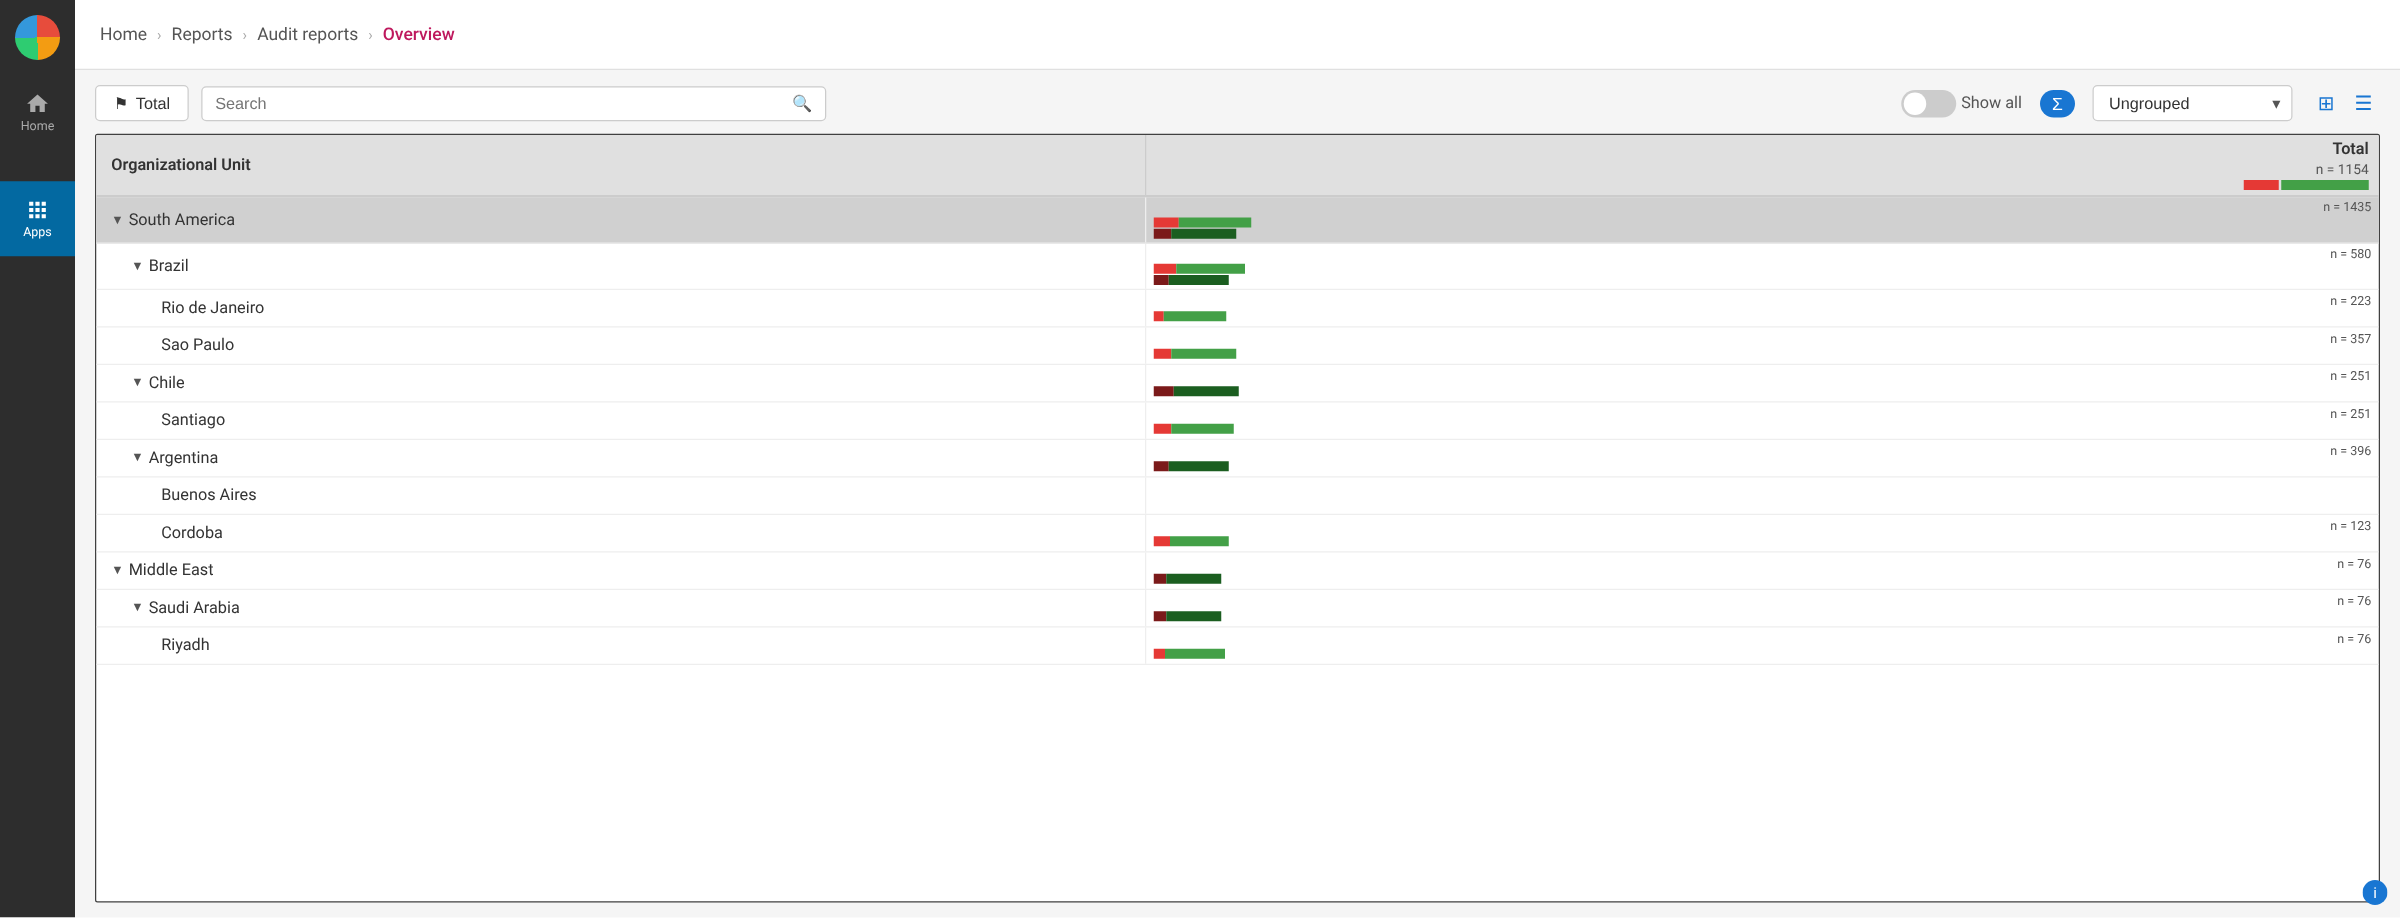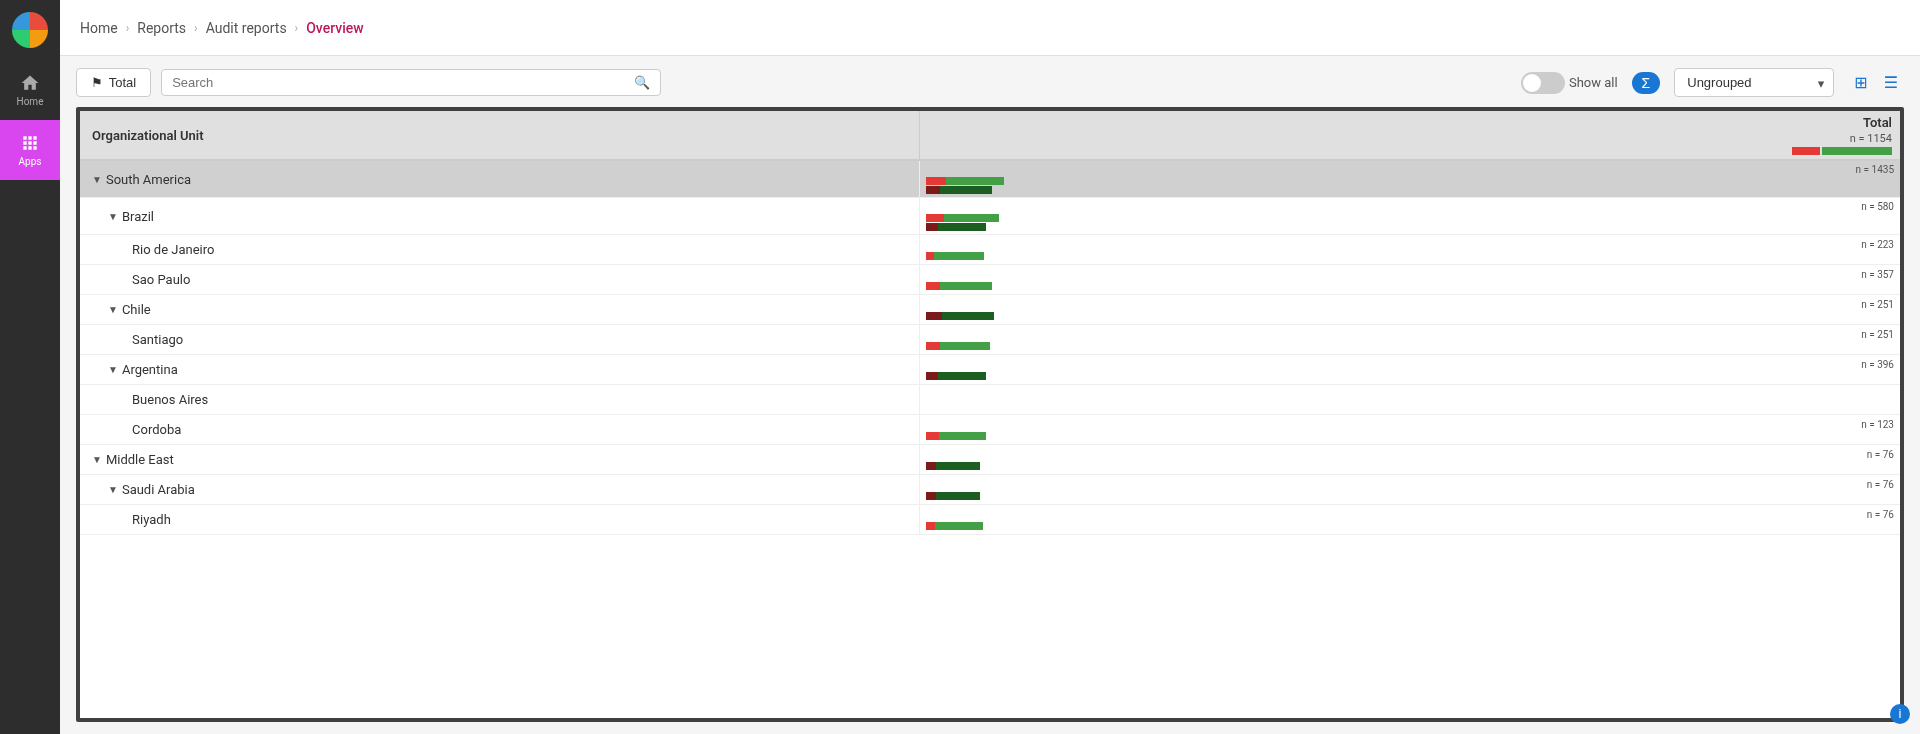--- a/index.html
+++ b/index.html
@@ -5,21 +5,21 @@
     * { box-sizing: border-box; margin: 0; padding: 0; }
     body { font-family: -apple-system, BlinkMacSystemFont, 'Segoe UI', Roboto, sans-serif; font-size: 13px; background: #f5f5f5; color: #333; overflow: hidden; }
     
     .app-container { display: flex; height: 734px; width: 1920px; }
     
     
     .sidebar { width: 60px; background: #2d2d2d; display: flex; flex-direction: column; align-items: center; }
     .sidebar-logo { width: 60px; height: 60px; display: flex; align-items: center; justify-content: center; }
     .logo-circle { width: 36px; height: 36px; border-radius: 50%; background: conic-gradient(#e74c3c 0deg 90deg, #f39c12 90deg 180deg, #2ecc71 180deg 270deg, #3498db 270deg 360deg); }
     .sidebar-item { width: 60px; height: 60px; display: flex; flex-direction: column; align-items: center; justify-content: center; cursor: pointer; color: #aaa; font-size: 10px; gap: 3px; }
-    .sidebar-item.active { color: #fff; background: #d946ef; }
+    .sidebar-item.active { color: #fff; background: #0369a1; margin-top: 25px; }
     .sidebar-item svg { width: 20px; height: 20px; }
     
     
     .main-content { flex: 1; display: flex; flex-direction: column; }
     
     
     .top-nav { background: #fff; height: 56px; display: flex; align-items: center; padding: 0 20px; border-bottom: 1px solid #e0e0e0; }
     .breadcrumb { display: flex; align-items: center; gap: 8px; font-size: 14px; }
     .breadcrumb-item { color: #555; cursor: pointer; }
     .breadcrumb-sep { color: #aaa; font-size: 12px; }
@@ -52,21 +52,21 @@
     
     .dropdown-select { padding: 6px 30px 6px 12px; border: 1px solid #ccc; border-radius: 4px; background: #fff; font-size: 13px; color: #333; cursor: pointer; appearance: none; -webkit-appearance: none; min-width: 160px; }
     .dropdown-wrapper { position: relative; }
     .dropdown-wrapper::after { content: '▾'; position: absolute; right: 10px; top: 50%; transform: translateY(-50%); pointer-events: none; color: #555; }
     
     
     .view-icons { display: flex; gap: 4px; }
     .view-icon { padding: 4px 6px; cursor: pointer; color: #1976d2; font-size: 16px; }
     
     
-    .data-table { background: #fff; border: 4px solid #404040; border-radius: 2px; flex: 1; overflow: auto; }
+    .data-table { background: #fff; border: 1px solid #404040; border-radius: 2px; flex: 1; overflow: auto; }
     .table-header { display: flex; background: #e0e0e0; border-bottom: 2px solid #ccc; align-items: stretch; min-height: 40px; }
     .col-org { flex: 0 0 840px; padding: 8px 12px; font-weight: 600; font-size: 13px; display: flex; align-items: center; border-right: 1px solid #ccc; }
     .col-total { flex: 1; padding: 4px 8px; font-size: 12px; display: flex; flex-direction: column; }
     .col-total-label { font-weight: 600; font-size: 13px; color: #333; text-align: right; padding-bottom: 2px; }
     .col-n { font-size: 11px; color: #555; text-align: right; }
     
     
     .table-row { display: flex; border-bottom: 1px solid #eee; align-items: stretch; min-height: 30px; }
     .table-row.highlighted { background: #d0d0d0; }
     .row-org { flex: 0 0 840px; padding: 5px 12px; display: flex; align-items: center; border-right: 1px solid #eee; font-size: 13px; }

